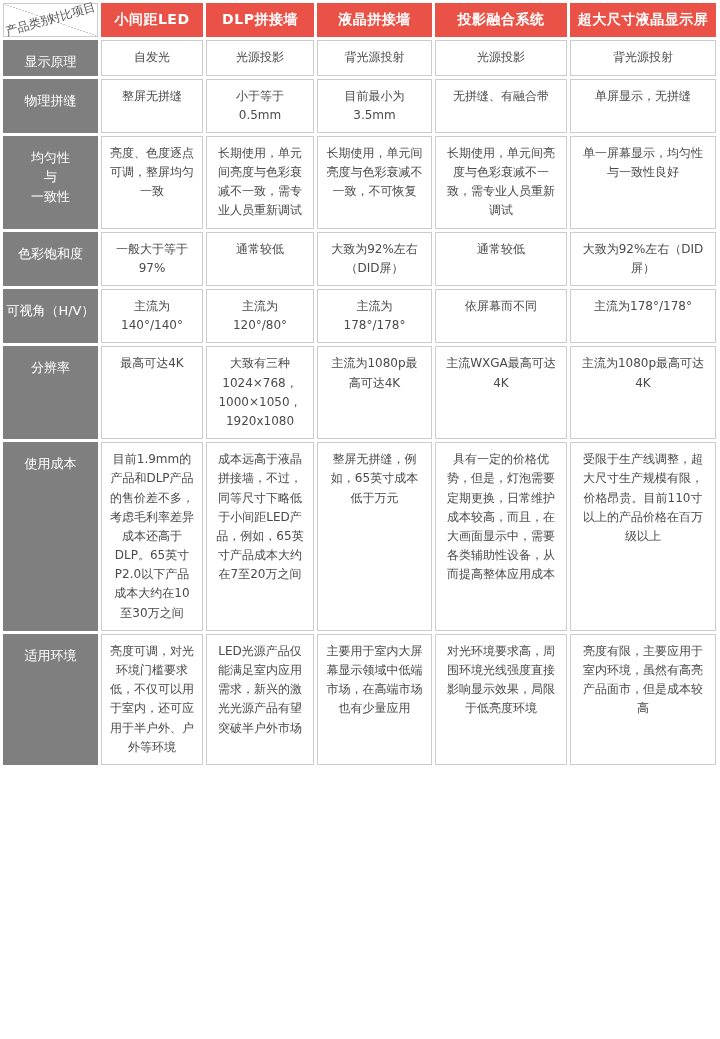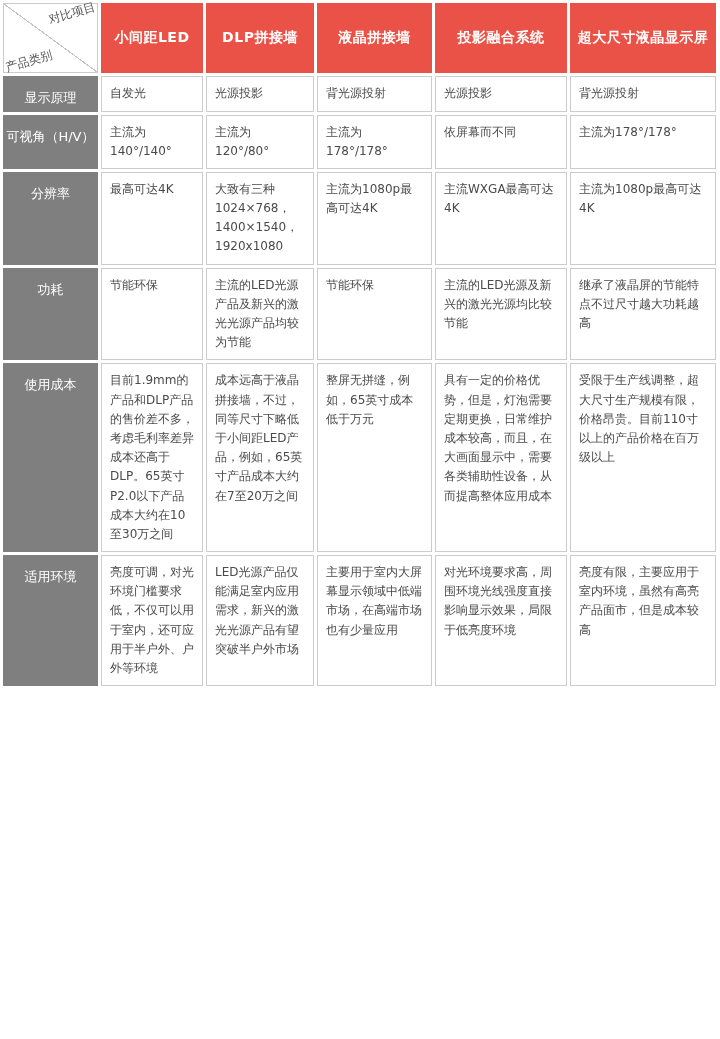--- a/index.html
+++ b/index.html
@@ -13,40 +13,40 @@
     margin:0 0 20px 0;
   }
   th.col{
     background:#eb5247;
     color:#ffffff;
     font-size:14px;
     font-weight:bold;
     height:30px;
     text-align:center;
     vertical-align:middle;
-    padding:20px 2px;
+    padding:2px 2px;
     letter-spacing:0.5px;
   }
   td.rlabel{
     background:#7f7f7f;
     color:#ffffff;
     font-size:13px;
     text-align:center;
     vertical-align:top;
     padding:12px 2px 4px 2px;
     white-space:pre-line;
     line-height:1.5;
     margin-left:32px;
   }
   td.cell{
     background:#ffffff;
     border:1px solid #cccccc;
     color:#4a4a4a;
     font-size:12px;
-    text-align:left;
+    text-align:center;
     vertical-align:top;
     padding:7px 8px;
     line-height:1.6;
     word-break:break-word;
   }
   th.corner{
     position:relative;
     background:#ffffff;
     border:1px solid #cccccc;
     background-image:linear-gradient(to right top,
@@ -93,43 +93,61 @@
     </thead>
     <tbody>
       <tr style="height:28px">
         <td class="rlabel">显示原理</td>
         <td class="cell">自发光</td>
         <td class="cell">光源投影</td>
         <td class="cell">背光源投射</td>
         <td class="cell">光源投影</td>
         <td class="cell">背光源投射</td>
       </tr>
+      <tr style="height:41px">
+        <td class="rlabel">物理拼缝</td>
+        <td class="cell">整屏无拼缝</td>
+        <td class="cell">小于等于0.5mm</td>
+        <td class="cell">目前最小为3.5mm</td>
+        <td class="cell">无拼缝、有融合带</td>
+        <td class="cell">单屏显示，无拼缝</td>
+      </tr>
+      <tr style="height:77px">
+        <td class="rlabel">均匀性
+与
+一致性</td>
+        <td class="cell">亮度、色度逐点可调，整屏均匀一致</td>
+        <td class="cell">长期使用，单元间亮度与色彩衰减不一致，需专业人员重新调试</td>
+        <td class="cell">长期使用，单元间亮度与色彩衰减不一致，不可恢复</td>
+        <td class="cell">长期使用，单元间亮度与色彩衰减不一致，需专业人员重新调试</td>
+        <td class="cell">单一屏幕显示，均匀性与一致性良好</td>
+      </tr>
+      <tr style="height:41px">
+        <td class="rlabel">色彩饱和度</td>
+        <td class="cell">一般大于等于97%</td>
+        <td class="cell">通常较低</td>
+        <td class="cell">大致为92%左右（DID屏）</td>
+        <td class="cell">通常较低</td>
+        <td class="cell">大致为92%左右（DID屏）</td>
+      </tr>
       <tr style="height:44px">
         <td class="rlabel">可视角（H/V）</td>
         <td class="cell">主流为140°/140°</td>
         <td class="cell">主流为120°/80°</td>
         <td class="cell">主流为178°/178°</td>
         <td class="cell">依屏幕而不同</td>
         <td class="cell">主流为178°/178°</td>
       </tr>
       <tr style="height:73px">
         <td class="rlabel">分辨率</td>
         <td class="cell">最高可达4K</td>
-        <td class="cell">大致有三种1024×768，1400×1540，1920x1080</td>
+        <td class="cell">大致有三种1024×768，1000×1050，1920x1080</td>
         <td class="cell">主流为1080p最高可达4K</td>
         <td class="cell">主流WXGA最高可达4K</td>
         <td class="cell">主流为1080p最高可达4K</td>
-      </tr>
-      <tr style="height:78px">
-        <td class="rlabel">功耗</td>
-        <td class="cell">节能环保</td>
-        <td class="cell">主流的LED光源产品及新兴的激光光源产品均较为节能</td>
-        <td class="cell">节能环保</td>
-        <td class="cell">主流的LED光源及新兴的激光光源均比较节能</td>
-        <td class="cell">继承了液晶屏的节能特点不过尺寸越大功耗越高</td>
       </tr>
       <tr style="height:138px">
         <td class="rlabel">使用成本</td>
         <td class="cell">目前1.9mm的产品和DLP产品的售价差不多，考虑毛利率差异成本还高于DLP。65英寸P2.0以下产品成本大约在10至30万之间</td>
         <td class="cell">成本远高于液晶拼接墙，不过，同等尺寸下略低于小间距LED产品，例如，65英寸产品成本大约在7至20万之间</td>
         <td class="cell">整屏无拼缝，例如，65英寸成本低于万元</td>
         <td class="cell">具有一定的价格优势，但是，灯泡需要定期更换，日常维护成本较高，而且，在大画面显示中，需要各类辅助性设备，从而提高整体应用成本</td>
         <td class="cell">受限于生产线调整，超大尺寸生产规模有限，价格昂贵。目前110寸以上的产品价格在百万级以上</td>
       </tr>
       <tr style="height:116px">

